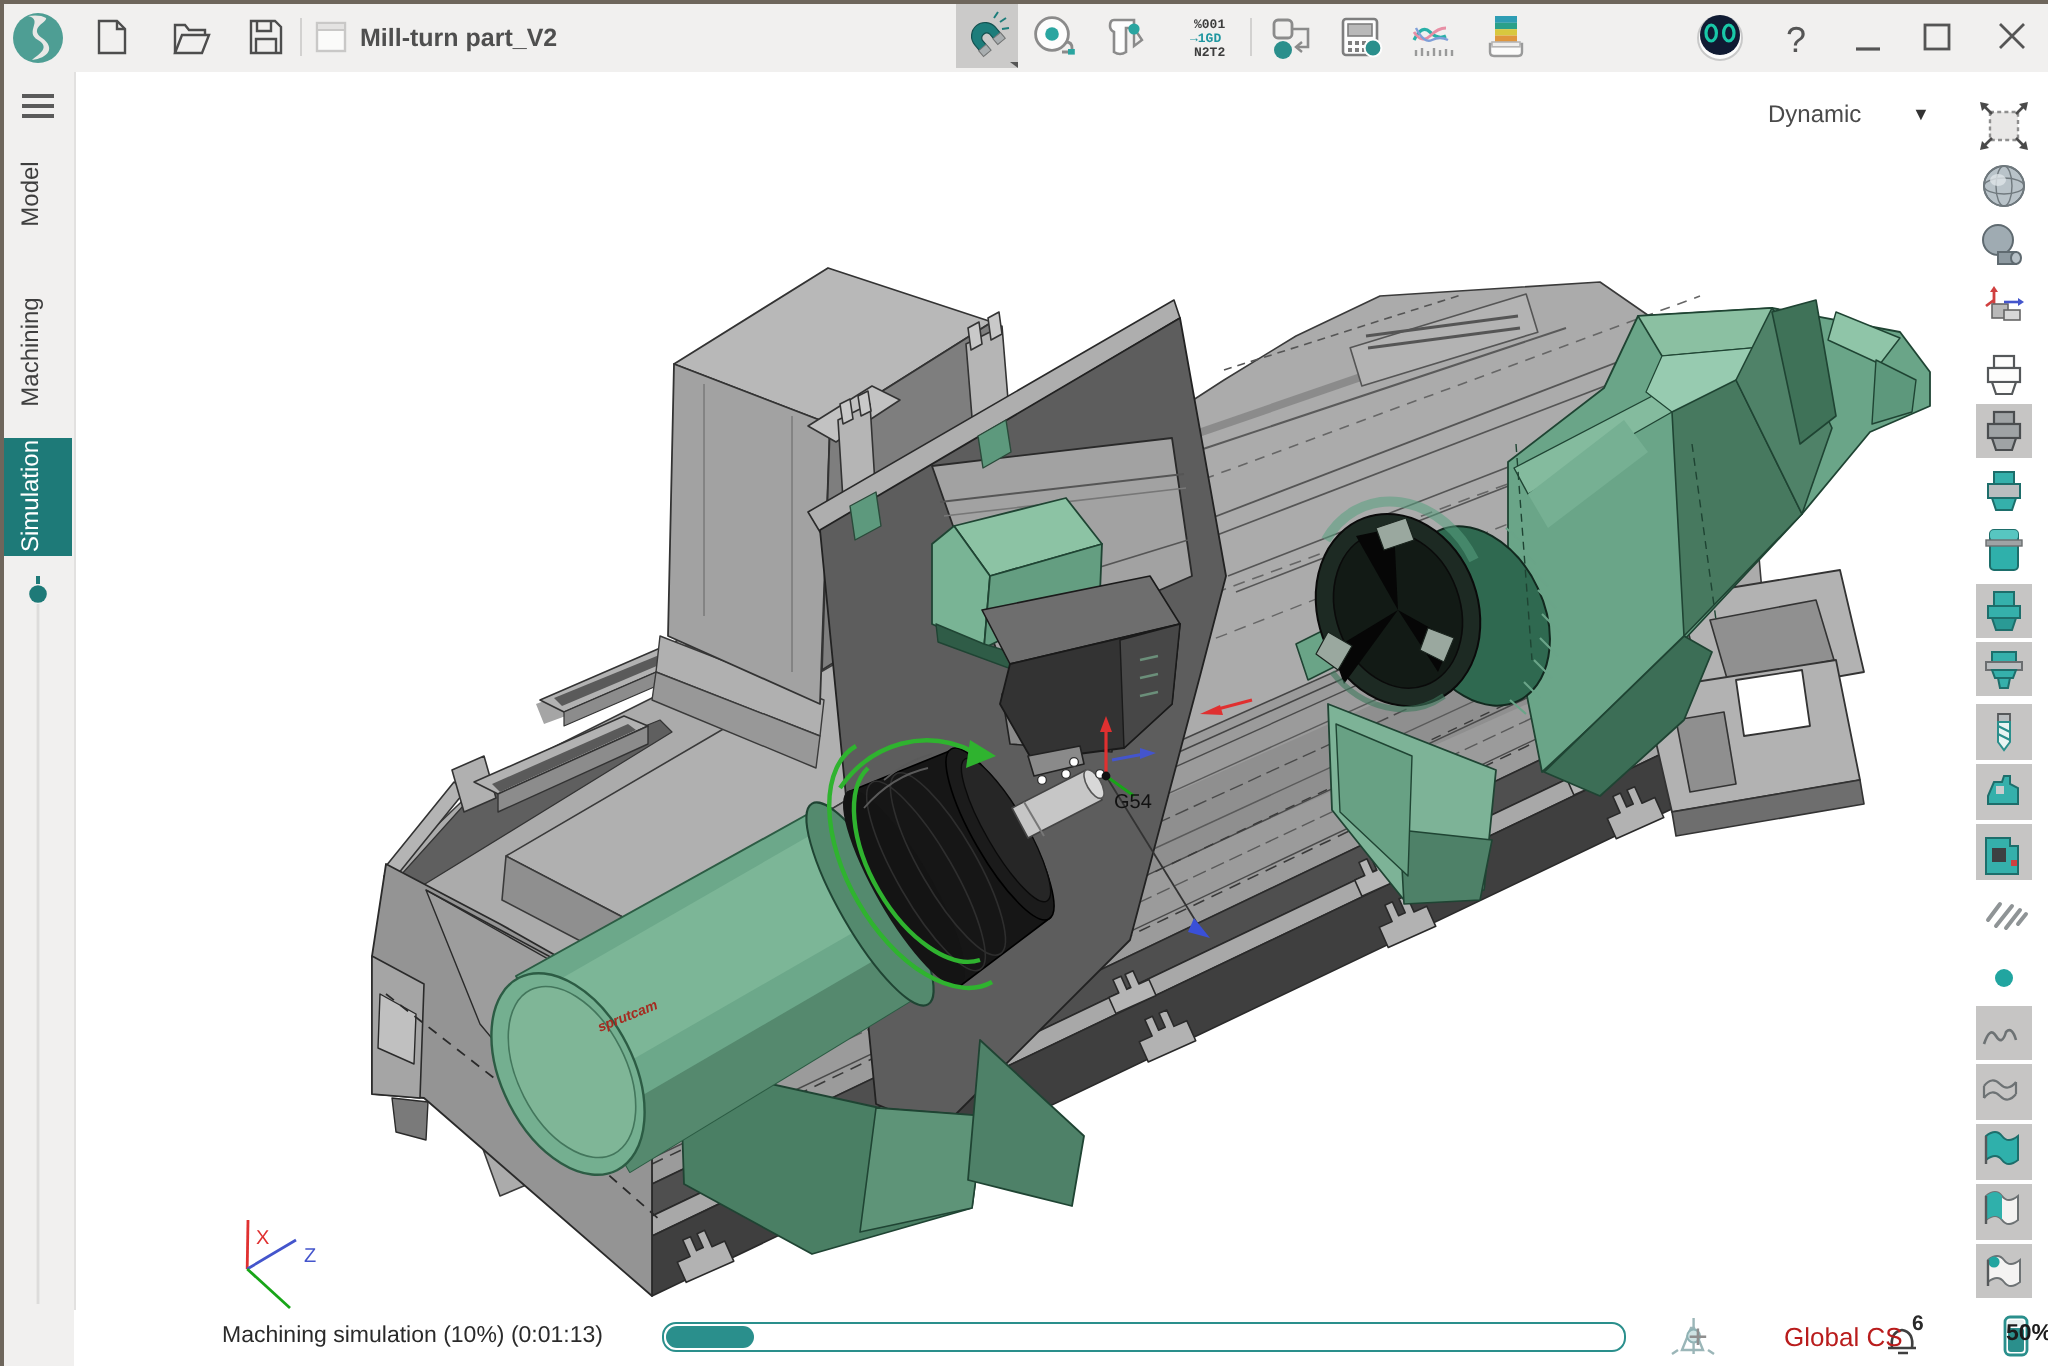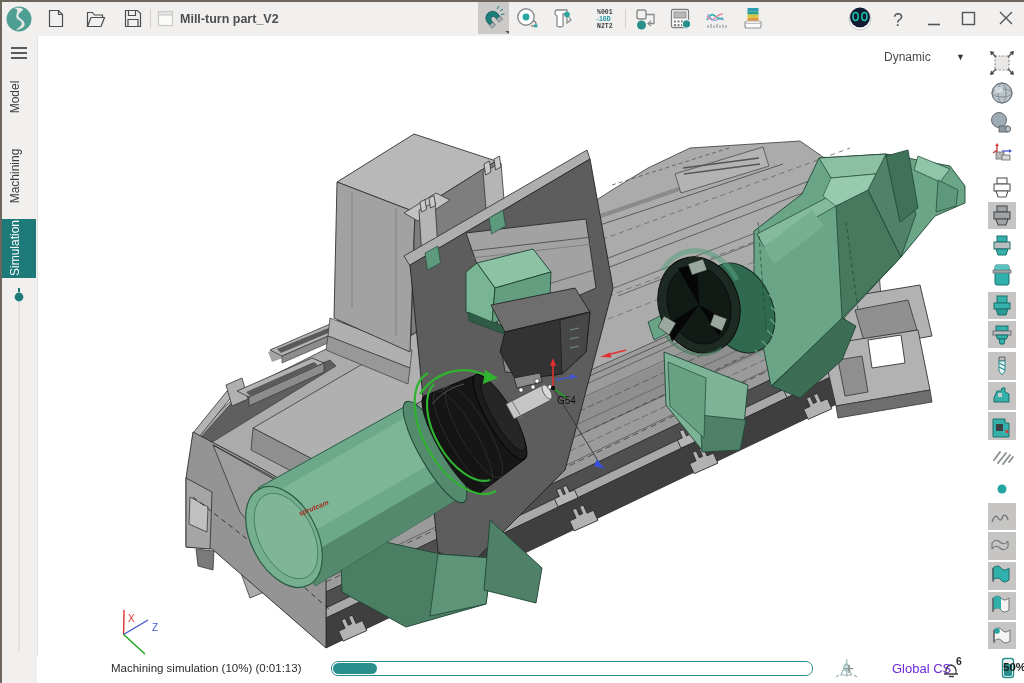--- a/index.html
+++ b/index.html
@@ -7,21 +7,21 @@
   #app{position:relative;width:1024px;height:683px;background:#f1f0ef;}
   #topborder{position:absolute;left:0;top:0;width:1024px;height:2px;background:#6e665c;}
   #leftborder{position:absolute;left:0;top:0;width:2px;height:683px;background:#6e665c;}
   #topbar{position:absolute;left:2px;top:2px;width:1022px;height:34px;background:#f1f0ef;}
   #viewport{position:absolute;left:37px;top:36px;width:987px;height:620px;background:#ffffff;}
   #sidebar{position:absolute;left:2px;top:36px;width:35px;height:645px;background:#f1f0ef;border-right:1px solid #e2e1e0;}
   #bottombar{position:absolute;left:37px;top:656px;width:893px;height:27px;margin-left:36px;}
   #simtext{position:absolute;left:38px;top:6px;font-size:11.5px;color:#2a2a2a;}
   #progress{position:absolute;left:258px;top:5px;width:480px;height:13px;border:1px solid #2a8f8c;border-radius:7px;background:#fff;}
   #progfill{position:absolute;left:1px;top:1px;width:44px;height:11px;border-radius:6px;background:#2a8f8c;}
-  .btxt{position:absolute;font-size:13px;color:#6d28d9;}
+  .btxt{position:absolute;font-size:13px;color:#b91c1c;}
   #pct{position:absolute;left:930px;top:5px;font-size:11.5px;color:#1c1c1c;font-weight:bold;}
   #dyn{position:absolute;left:847px;top:14px;font-size:12px;color:#4a4a4a;}
   #dynarrow{position:absolute;left:919px;top:16px;font-size:9px;color:#333;}
 </style>
 </head>
 <body>
 <div id="app">
   <div id="topbar"></div>
   <div id="viewport">
     <svg id="machine" width="987" height="620" viewBox="37 36 987 620">

